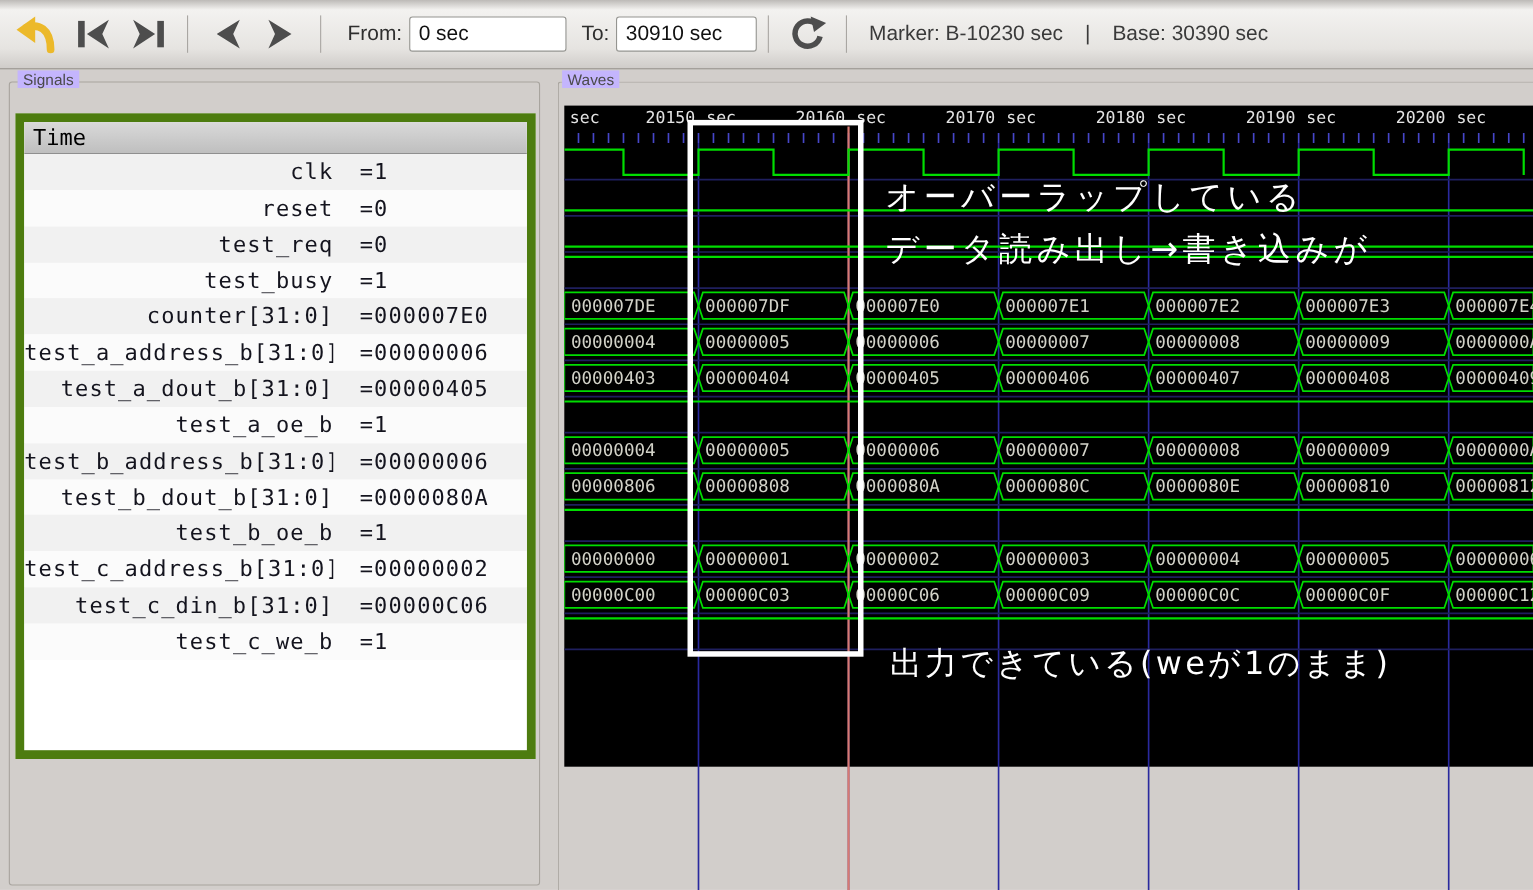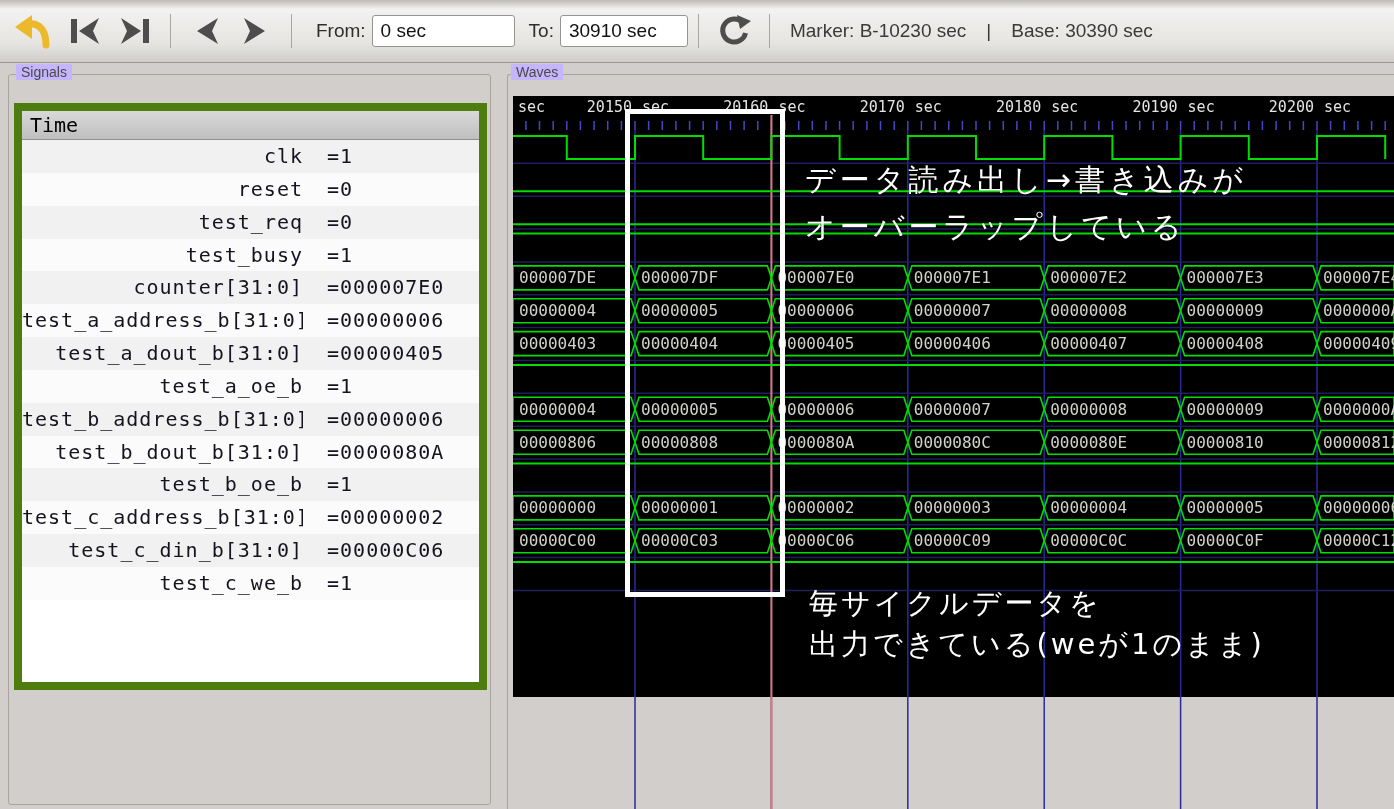--- a/index.html
+++ b/index.html
@@ -332,17 +332,17 @@
         <text x="400.8" y="450.2" fill="#d2d2c8" font-family="DejaVu Sans Mono, monospace" font-size="16">00000C09</text>
         <path d="M531.2 444.7 L535.2 432.7 H663.6 L667.6 444.7 L663.6 456.7 H535.2 Z" fill="none" stroke="#00dd00" stroke-width="1.6"></path>
         <text x="537.2" y="450.2" fill="#d2d2c8" font-family="DejaVu Sans Mono, monospace" font-size="16">00000C0C</text>
         <path d="M667.6 444.7 L671.6 432.7 H800.0 L804.0 444.7 L800.0 456.7 H671.6 Z" fill="none" stroke="#00dd00" stroke-width="1.6"></path>
         <text x="673.6" y="450.2" fill="#d2d2c8" font-family="DejaVu Sans Mono, monospace" font-size="16">00000C0F</text>
         <path d="M804.0 444.7 L808.0 432.7 H881 V456.7 H808.0 Z" fill="none" stroke="#00dd00" stroke-width="1.6"></path>
         <text x="810.0" y="450.2" fill="#d2d2c8" font-family="DejaVu Sans Mono, monospace" font-size="16">00000C12</text>
         <line x1="0" y1="466.1" x2="881" y2="466.1" stroke="#00dd00" stroke-width="2"></line>
       </svg>
     <div id="highlight-box" style="left: 112px; top: 13px; width: 150px; height: 478px; border-color: rgb(255, 255, 255);"></div>
-    <div id="annotation-top" class="annotation" style="color: rgb(255, 255, 255);"><div>データ読み出し→書き込みが</div><div>オーバーラップしている</div></div>
-    <div id="annotation-bottom" class="annotation" style="color: rgb(255, 255, 255);"><div>毎サイクルデータを</div><div>出力できている(weが1のまま)</div></div>
+    <div id="annotation-top" class="annotation" style="color: rgb(255, 255, 255);"><div>オーバーラップしている</div><div>データ読み出し→書き込みが</div></div>
+    <div id="annotation-bottom" class="annotation" style="color: rgb(255, 255, 255);"><div>出力できている(weが1のまま)</div></div>
   </div>
 
 </div>
 
 </body></html>

